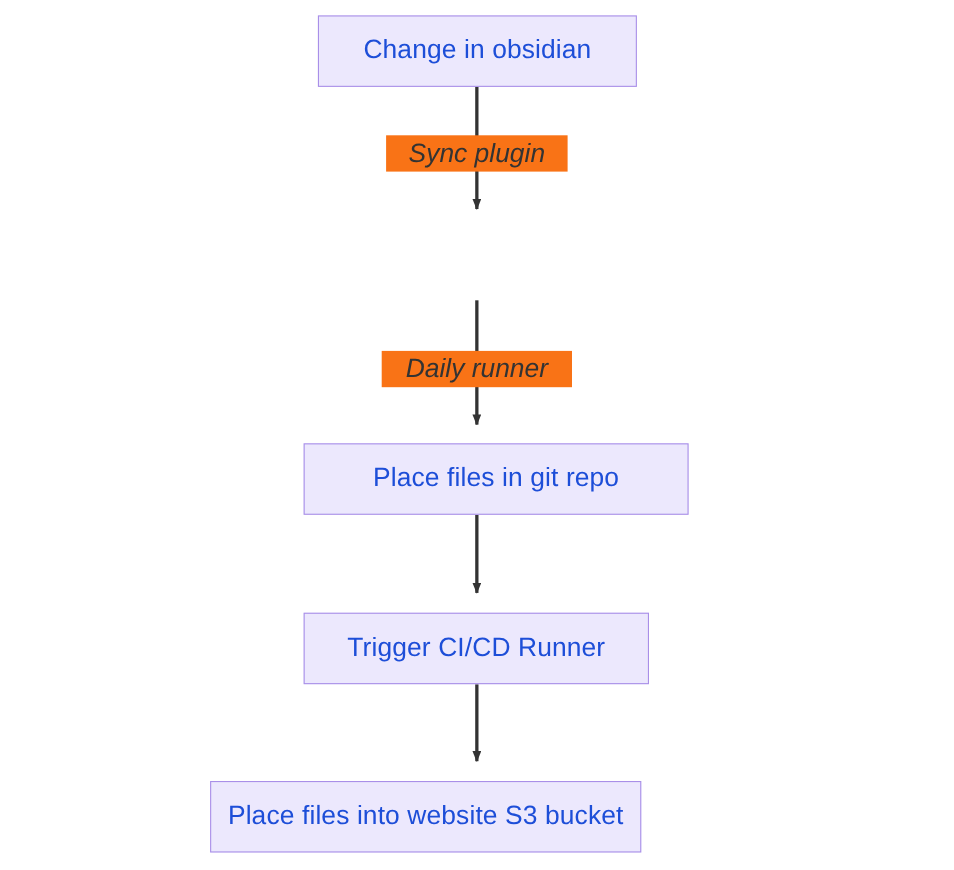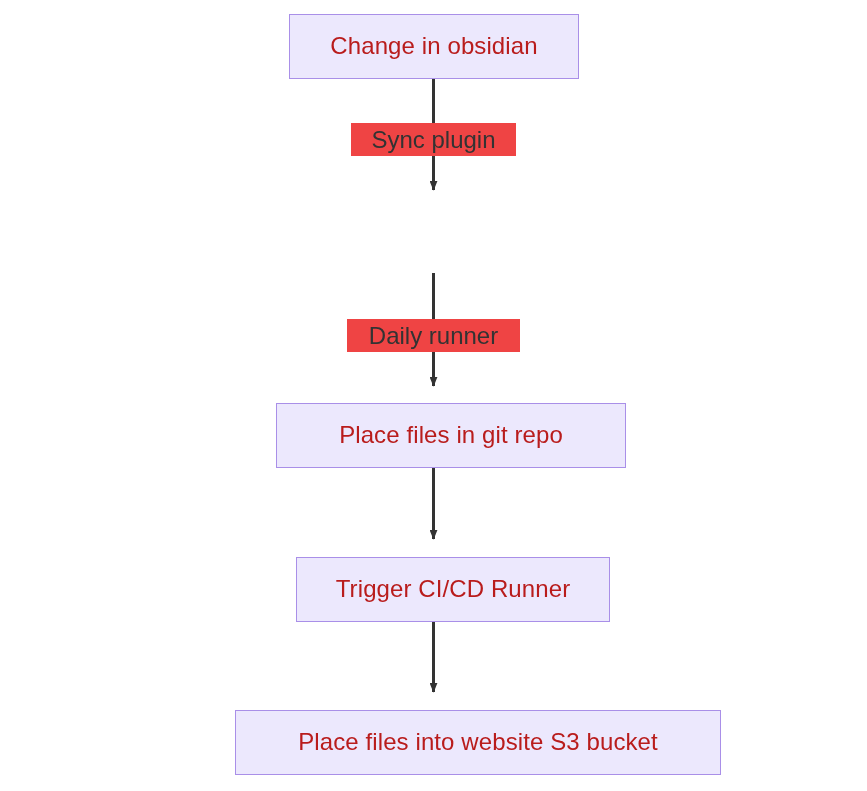--- a/index.html
+++ b/index.html
@@ -28,40 +28,41 @@
   }
   .node {
     position: absolute;
     box-sizing: border-box;
     background: #ece8fd;
     border: 1.5px solid #a98fe8;
     border-radius: 0px;
     display: flex;
     align-items: center;
     justify-content: center;
-    color: #b91c1c;
+    color: #1d4ed8;
     font-size: 24px;
     font-weight: 400;
     line-height: 1.2;
     letter-spacing: 0.1px;
     white-space: nowrap;
   }
   .edge-label {
     position: absolute;
     box-sizing: border-box;
-    background: #ef4444;
+    background: #f97316;
     color: #333333;
     font-size: 24px;
     font-weight: 400;
     line-height: 1.25;
     white-space: nowrap;
     display: flex;
     align-items: center;
     justify-content: center;
     padding: 2px 3px;
+    font-style: italic;
   }
 </style>
 </head>
 <body>
 
 <div id="canvas">
 
   <svg id="edge-layer" width="867" height="791" viewBox="0 0 867 791" xmlns="http://www.w3.org/2000/svg">
     <defs>
       <marker id="arrowhead" markerWidth="10" markerHeight="8" refX="9.2" refY="4" orient="auto" markerUnits="userSpaceOnUse">
@@ -96,21 +97,21 @@
 
 
   <div class="edge-label" style="left:347px; top:319px; width:173px; height:33px;text-align:right;">
     <span>Daily runner</span>
   </div>
 
   <div class="node" style="left:276px; top:403px; width:350px; height:65px;justify-content:center;">
     <span>Place files in git repo</span>
   </div>
 
-  <div class="node" style="left:276px; top:557px; width:314px; height:65px;margin-left:20px;">
+  <div class="node" style="left:276px; top:557px; width:314px; height:65px;">
     <span>Trigger CI/CD Runner</span>
   </div>
 
-  <div class="node" style="left:191px; top:710px; width:486px; height:65px;margin-left:44px;">
+  <div class="node" style="left:191px; top:710px; width:392px; height:65px;">
     <span>Place files into website S3 bucket</span>
   </div>
 
 </div>
 
 </body></html>

